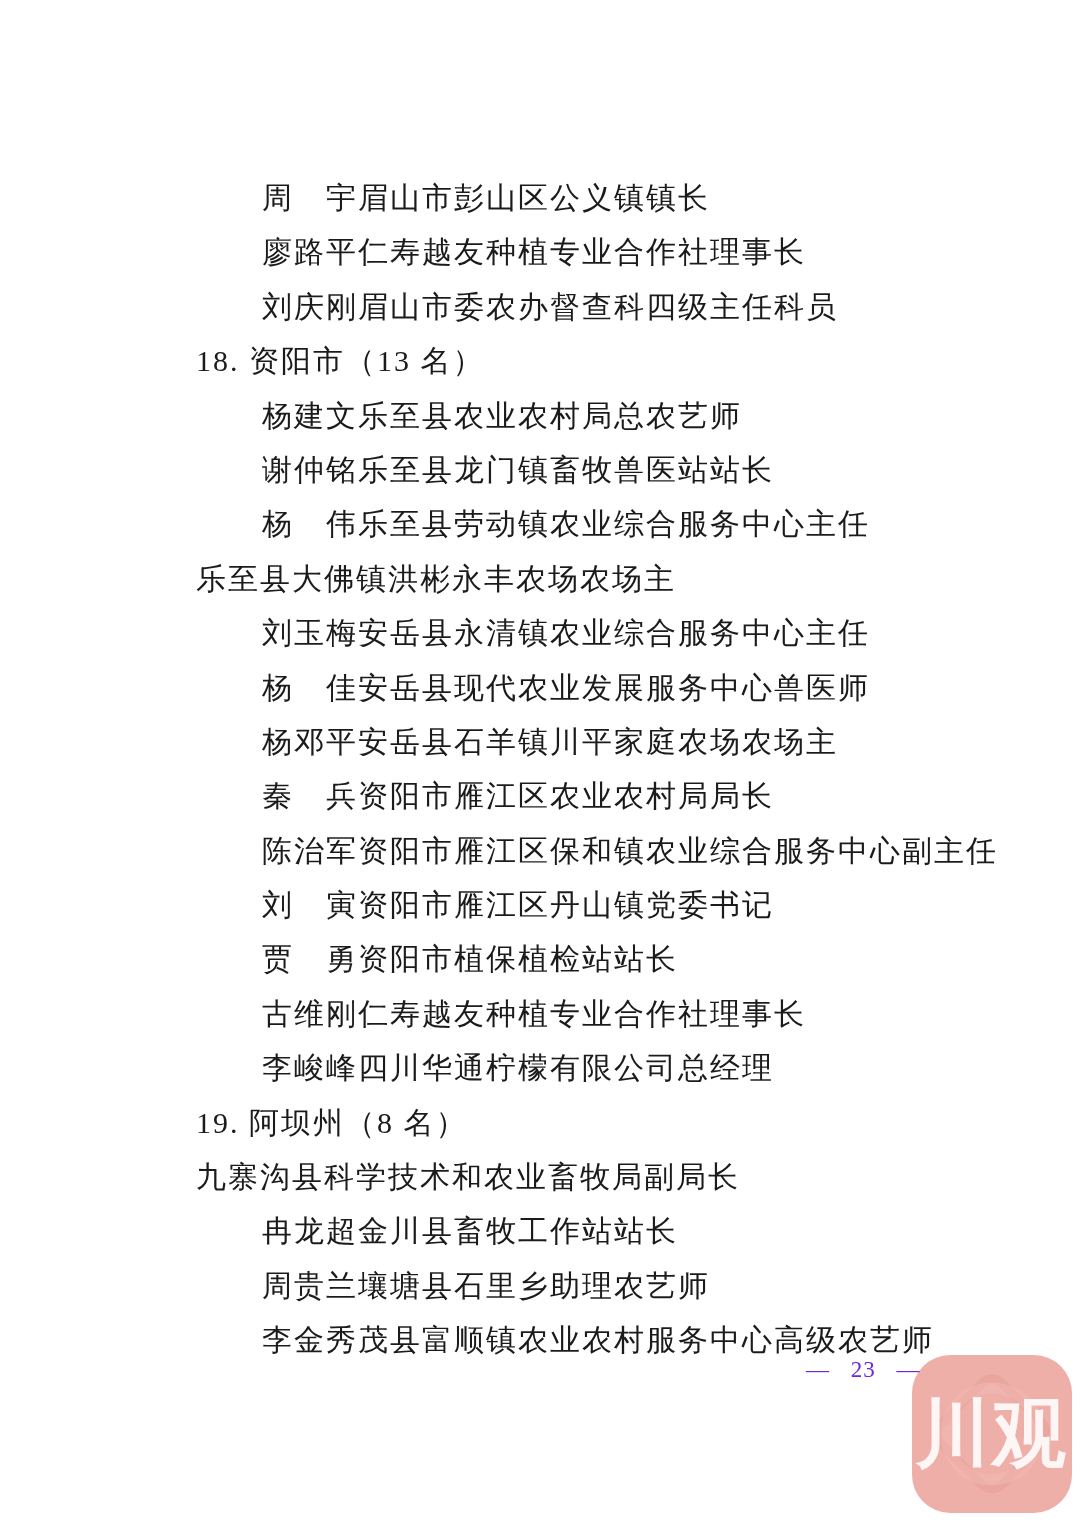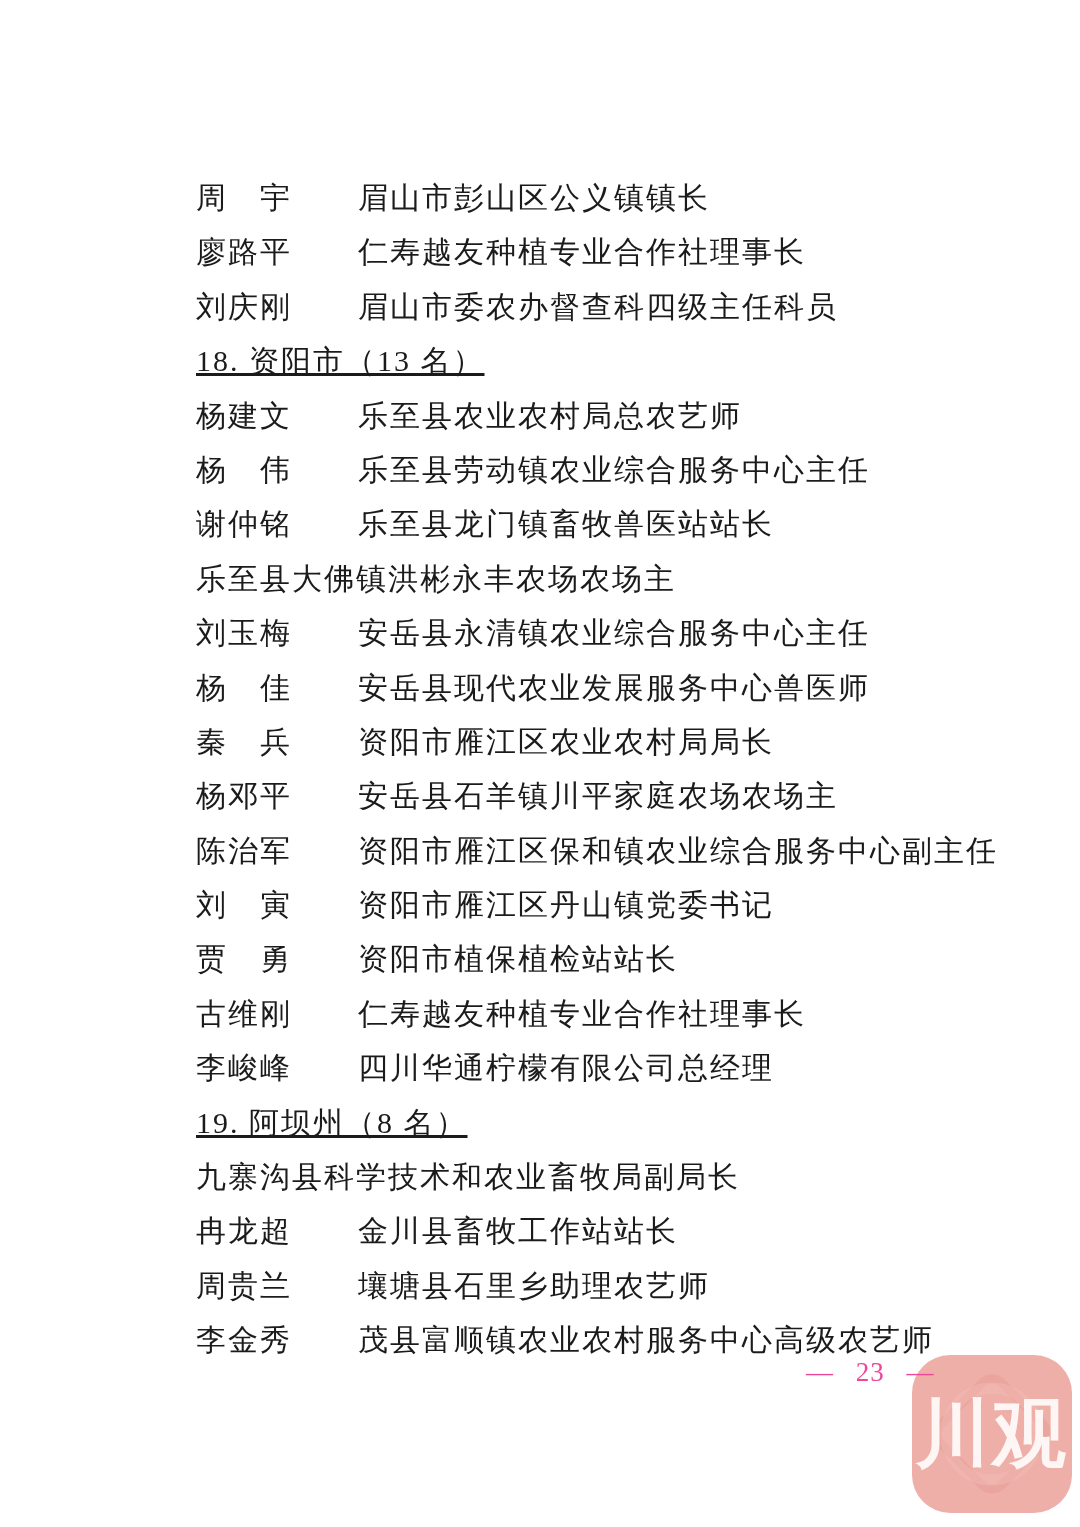--- a/index.html
+++ b/index.html
@@ -22,30 +22,31 @@
     line-height:54.4px;
     font-size:30px;
     letter-spacing:2px;
     white-space:nowrap;
     color:#1b1b1b;
   }
   .entry{display:flex;}
   .entry .name{
     flex:0 0 162px;
     width:162px;
+    text-align:right;
   }
   .entry .title{flex:1;}
-  .section{display:block;text-decoration:underline;}
+  .section{display:block;}
   .page-number{
     position:absolute;
     left:806px;top:1357px;
-    font-size:27px;
+    font-size:23px;
     letter-spacing:1px;
     word-spacing:14px;
-    color:#ec4899;
+    color:#6d28d9;
     z-index:3;
   }
   .logo{
     position:absolute;
     left:912px;top:1355px;
     z-index:2;
   }
 </style>
 </head>
 <body>
@@ -69,51 +70,51 @@
   </div>
 
   <div class="row section">18. 资阳市（13 名）</div>
 
   <div class="row entry">
     <span class="name">杨建文</span>
     <span class="title">乐至县农业农村局总农艺师</span>
   </div>
 
   <div class="row entry">
-    <span class="name">杨　伟</span>
-    <span class="title">乐至县劳动镇农业综合服务中心主任</span>
+    <span class="name">谢仲铭</span>
+    <span class="title">乐至县龙门镇畜牧兽医站站长</span>
   </div>
 
   <div class="row entry">
-    <span class="name">谢仲铭</span>
-    <span class="title">乐至县龙门镇畜牧兽医站站长</span>
+    <span class="name">杨　伟</span>
+    <span class="title">乐至县劳动镇农业综合服务中心主任</span>
   </div>
 
   <div class="row entry">
     <span class="title">乐至县大佛镇洪彬永丰农场农场主</span>
   </div>
 
   <div class="row entry">
     <span class="name">刘玉梅</span>
     <span class="title">安岳县永清镇农业综合服务中心主任</span>
   </div>
 
   <div class="row entry">
     <span class="name">杨　佳</span>
     <span class="title">安岳县现代农业发展服务中心兽医师</span>
   </div>
 
   <div class="row entry">
-    <span class="name">秦　兵</span>
-    <span class="title">资阳市雁江区农业农村局局长</span>
+    <span class="name">杨邓平</span>
+    <span class="title">安岳县石羊镇川平家庭农场农场主</span>
   </div>
 
   <div class="row entry">
-    <span class="name">杨邓平</span>
-    <span class="title">安岳县石羊镇川平家庭农场农场主</span>
+    <span class="name">秦　兵</span>
+    <span class="title">资阳市雁江区农业农村局局长</span>
   </div>
 
   <div class="row entry">
     <span class="name">陈治军</span>
     <span class="title">资阳市雁江区保和镇农业综合服务中心副主任</span>
   </div>
 
   <div class="row entry">
     <span class="name">刘　寅</span>
     <span class="title">资阳市雁江区丹山镇党委书记</span>

